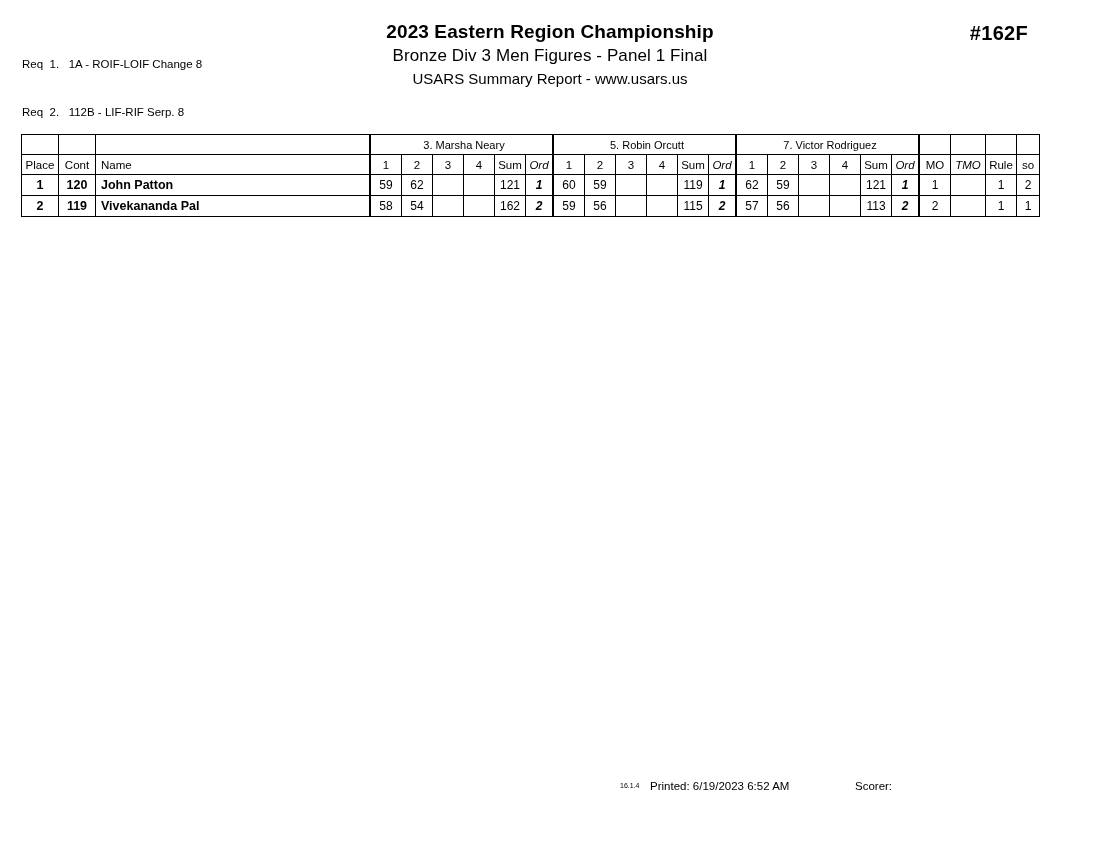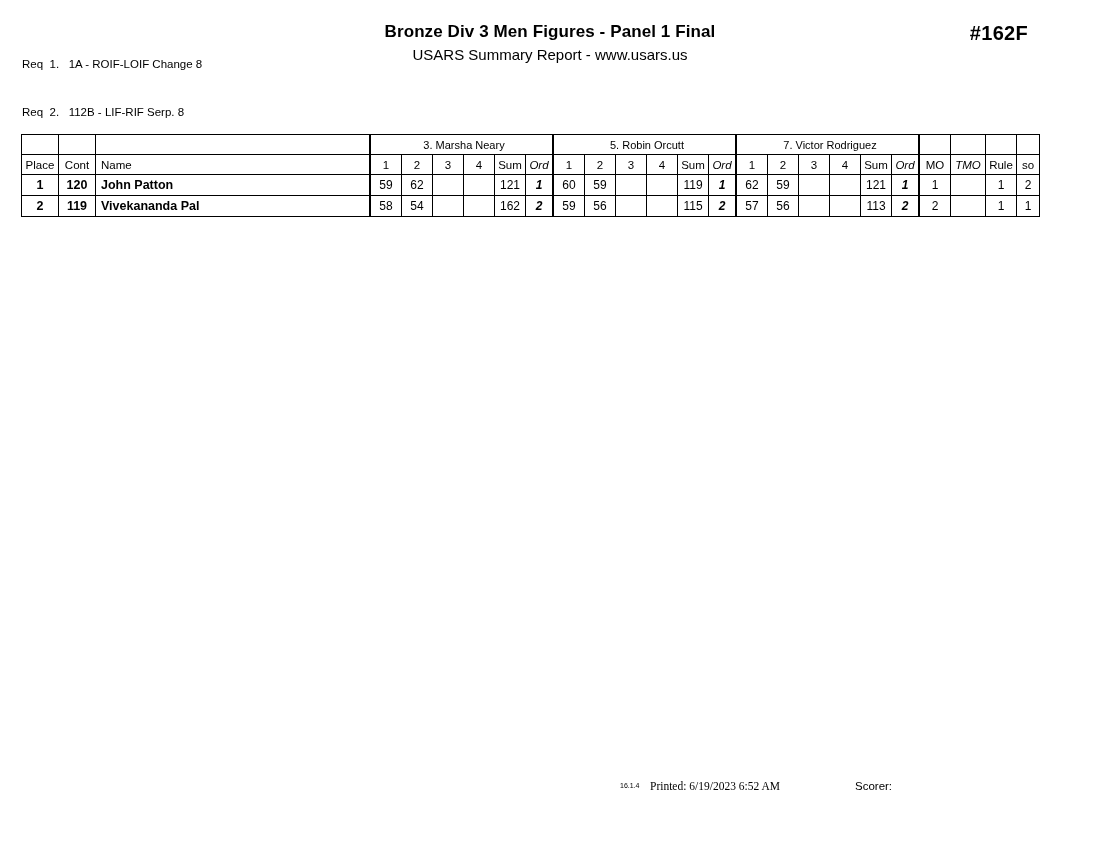--- a/index.html
+++ b/index.html
@@ -41,21 +41,21 @@
     font-weight: bold;
     line-height: 24px;
     letter-spacing: 0.1px;
   }
   .event-venue {
     font-size: 15px;
     line-height: 21px;
   }
   .event-division {
     font-size: 17px;
-    font-weight: bold;
+    font-weight: normal;
     line-height: 24px;
     letter-spacing: 0.1px;
   }
   .event-report {
     font-size: 15px;
     line-height: 22px;
   }
 
   .event-number {
     position: absolute;
@@ -137,37 +137,37 @@
   .footer-version {
     position: absolute;
     left: 620px;
     top: 2px;
     font-size: 7px;
   }
   .footer-printed {
     position: absolute;
     left: 650px;
     top: 0;
-    font-family: Liberation Serif, serif;
   }
   .footer-scorer {
     position: absolute;
     left: 855px;
     top: 0;
   }
 </style>
 </head>
 <body>
 
 <div class="req-block">
   <span class="req-line">Req  1.   1A - ROIF-LOIF Change 8</span>
   <span class="req-line">Req  2.   112B - LIF-RIF Serp. 8</span>
 </div>
 
 <div class="event-block">
+  <div class="event-title">2023 Eastern Region Championship</div>
   <div class="event-division">Bronze Div 3 Men Figures - Panel 1 Final</div>
   <div class="event-report">USARS Summary Report - www.usars.us</div>
 </div>
 
 <div class="event-number">#162F</div>
 
 <div class="results-wrap">
   <table class="results">
     <tbody>
 

